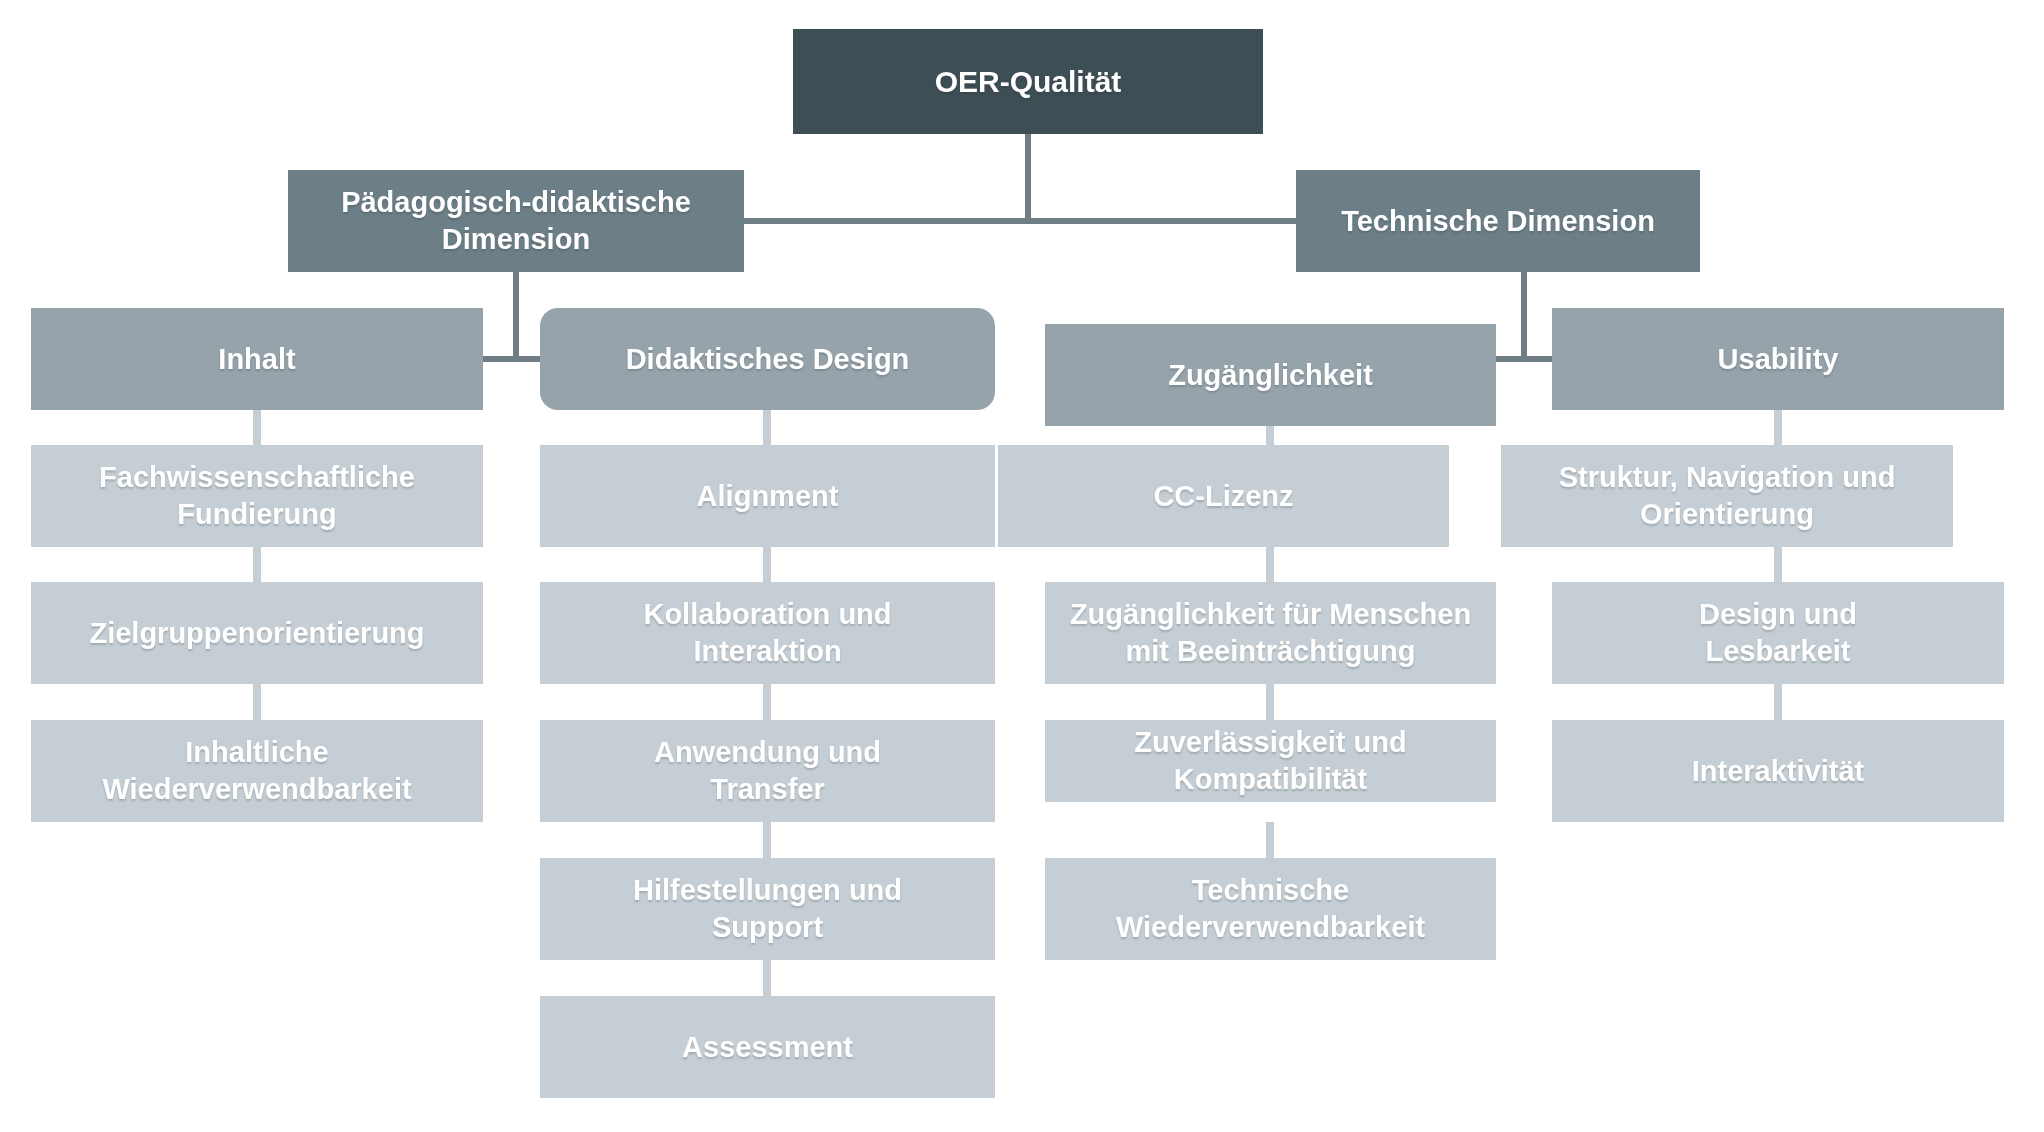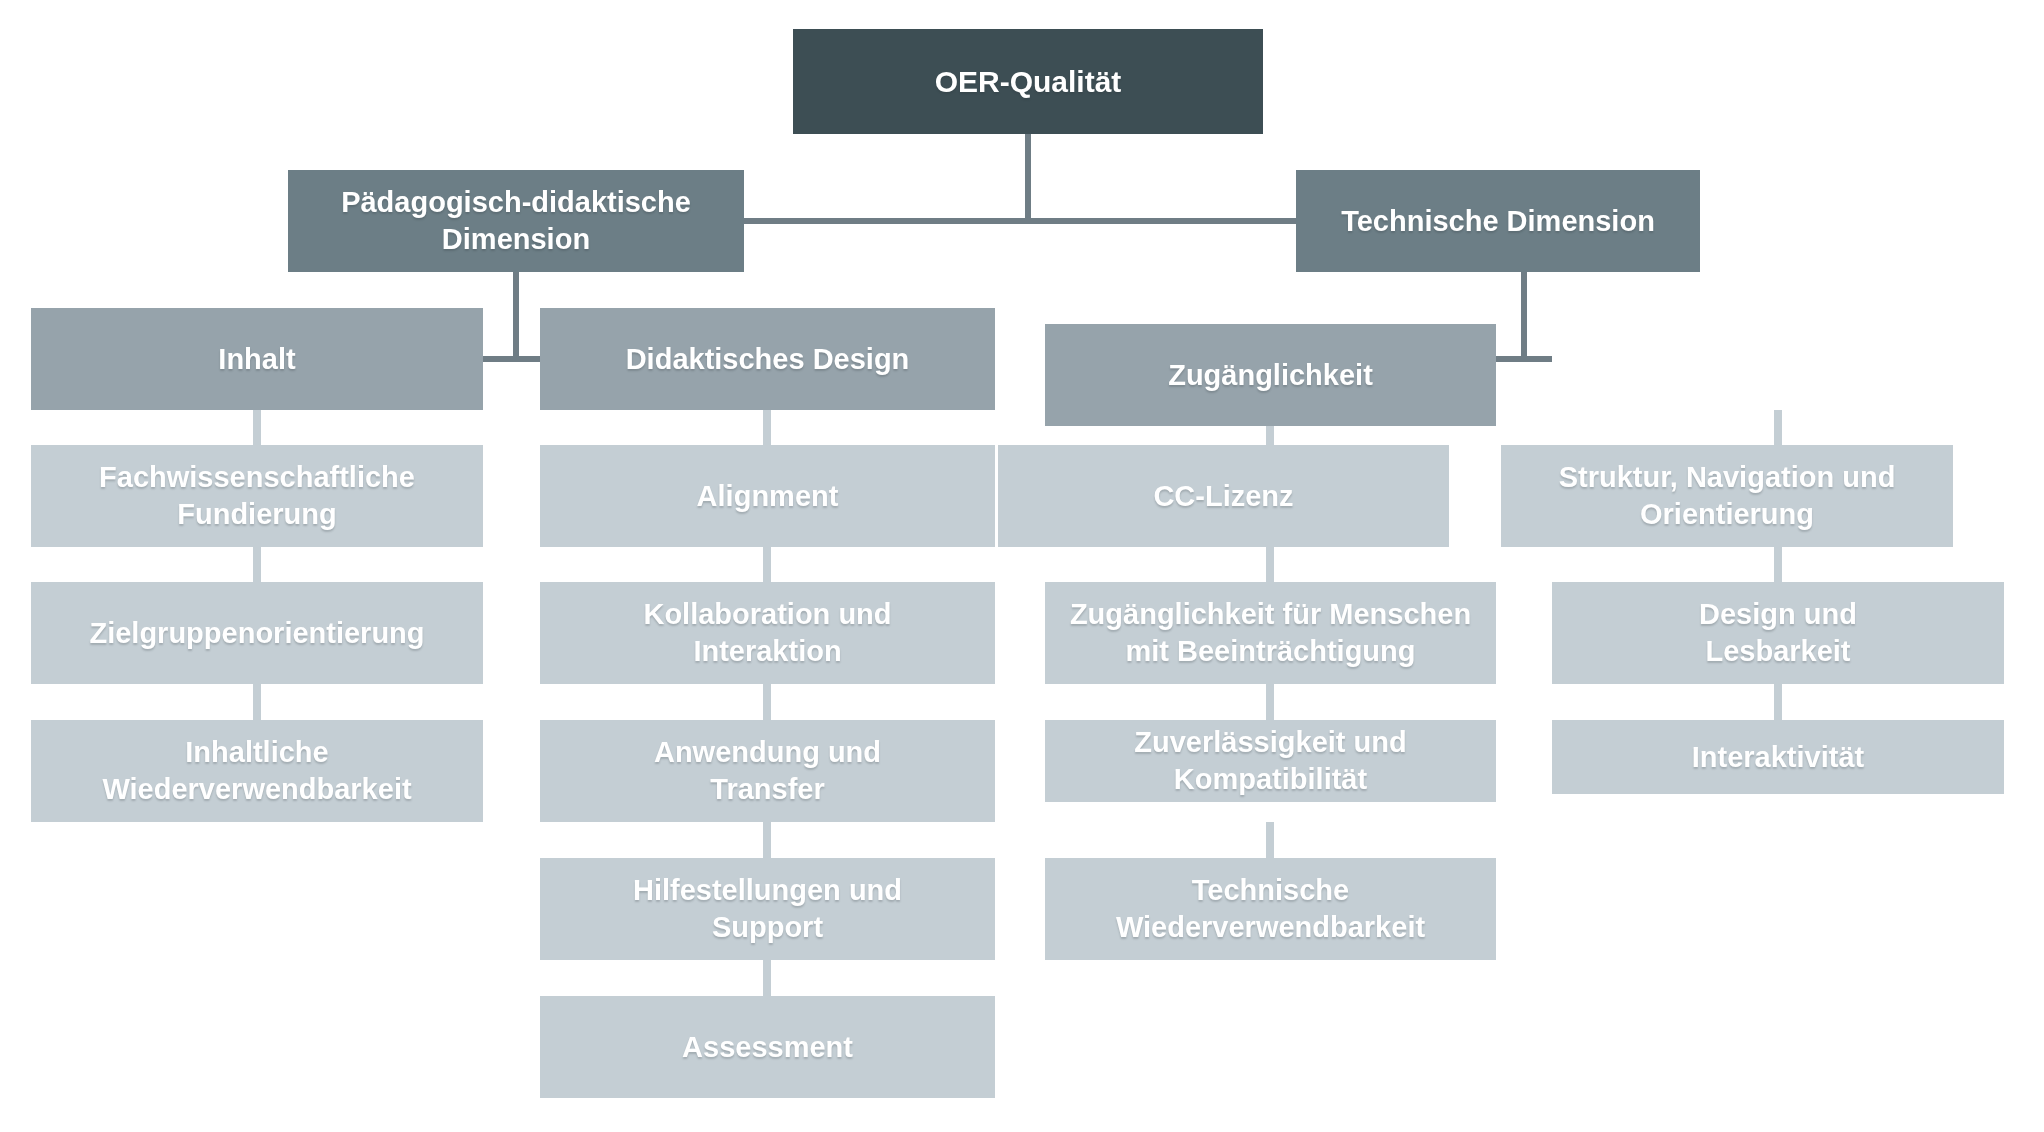--- a/index.html
+++ b/index.html
@@ -91,25 +91,28 @@
     <span>Pädagogisch-didaktische
 Dimension</span>
   </div>
   <div class="node dim" style="left:1296px; top:170px; width:404px; height:102px;">
     <span>Technische Dimension</span>
   </div>
 
   <div class="node category" style="left:31px; top:308px; width:452px; height:102px;">
     <span>Inhalt</span>
   </div>
-  <div class="node category" style="left:540px; top:308px; width:455px; height:102px;">
+  <div class="node category" style="left:540px; top:308px; width:455px; height:102px;border-radius:18px;">
     <span>Didaktisches Design</span>
   </div>
   <div class="node category" style="left:1045px; top:324px; width:451px; height:102px;">
     <span>Zugänglichkeit</span>
+  </div>
+  <div class="node category" style="left:1552px; top:308px; width:452px; height:102px;">
+    <span>Usability</span>
   </div>
 
   <div class="node item" style="left:31px; top:445px; width:452px; height:102px;">
     <span>Fachwissenschaftliche
 Fundierung</span>
   </div>
   <div class="node item" style="left:31px; top:582px; width:452px; height:102px;">
     <span>Zielgruppenorientierung</span>
   </div>
   <div class="node item" style="left:31px; top:720px; width:452px; height:102px;">
@@ -153,17 +156,17 @@
   </div>
 
   <div class="node item" style="left:1501px; top:445px; width:452px; height:102px;">
     <span>Struktur, Navigation und
 Orientierung</span>
   </div>
   <div class="node item" style="left:1552px; top:582px; width:452px; height:102px;">
     <span>Design und
 Lesbarkeit</span>
   </div>
-  <div class="node item" style="left:1552px; top:720px; width:452px; height:74px;align-items:center;">
+  <div class="node item" style="left:1552px; top:720px; width:452px; height:102px;align-items:center;">
     <span>Interaktivität</span>
   </div>
 
 </div>
 
 </body></html>

